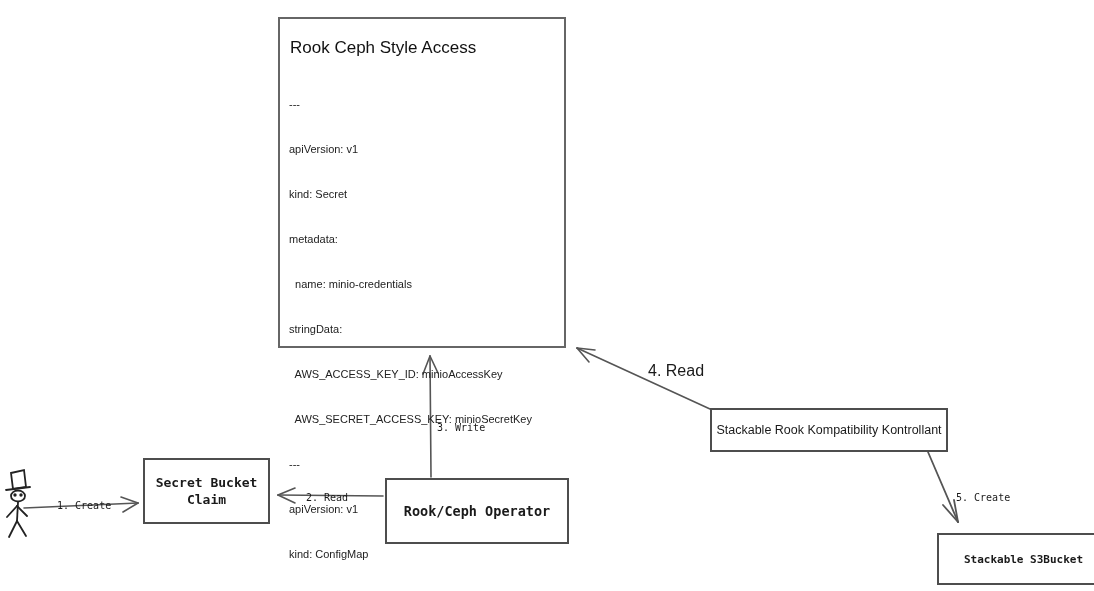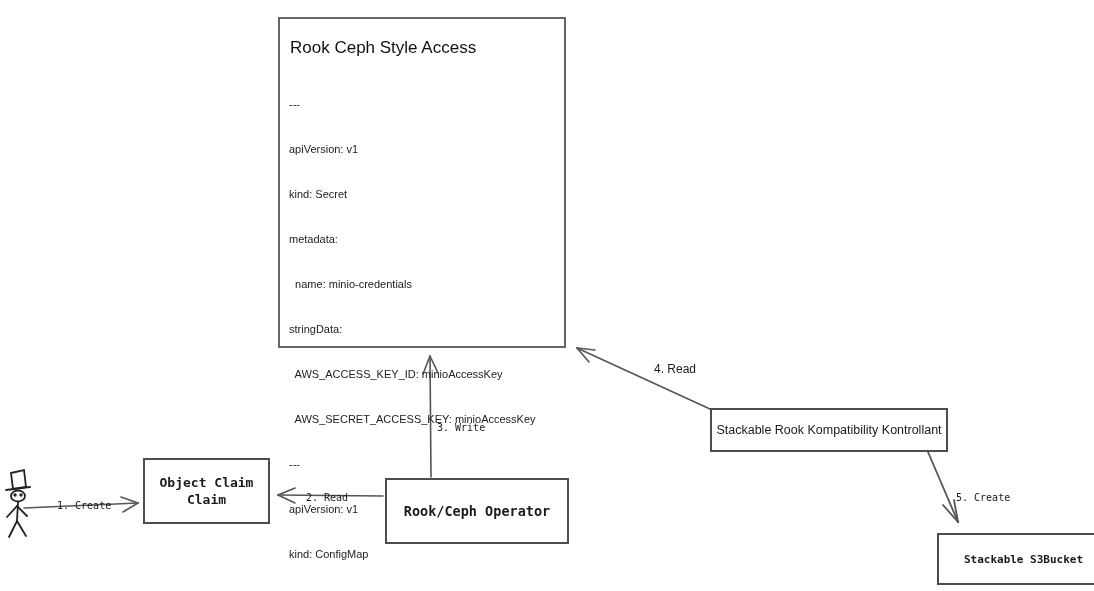--- a/index.html
+++ b/index.html
@@ -90,21 +90,21 @@
   
   .edge-label {
     position: absolute;
     color: #1a1a1a;
     white-space: nowrap;
   }
   .edge-label.mono { font-size: 10px; margin-top: 22px; }
   .lbl-1 { left: 57px;  top: 478px; }
   .lbl-2 { left: 306px; top: 470px; }
   .lbl-3 { left: 437px; top: 400px; }
-  .lbl-4 { left: 648px; top: 362px; font-size: 12px; margin-left: 6px; }
+  .lbl-4 { left: 648px; top: 362px; font-size: 16px; }
   .lbl-5 { left: 956px; top: 470px; text-align: center; }
 </style>
 </head>
 <body>
 
 <div class="canvas">
 
   <svg class="svg-layer" viewBox="0 0 1094 591" xmlns="http://www.w3.org/2000/svg">
     <g stroke="#555555" stroke-width="1.6" fill="none" stroke-linecap="round">
 
@@ -156,35 +156,35 @@
   <div class="node main-box">
     <div class="title">Rook Ceph Style Access</div>
     <div class="yaml">
       <div>---</div>
       <div>apiVersion: v1</div>
       <div>kind: Secret</div>
       <div>metadata:</div>
       <div>  name: minio-credentials</div>
       <div>stringData:</div>
       <div>  AWS_ACCESS_KEY_ID: minioAccessKey</div>
-      <div>  AWS_SECRET_ACCESS_KEY: minioAccessKey</div>
+      <div>  AWS_SECRET_ACCESS_KEY: minioSecretKey</div>
       <div>---</div>
       <div>apiVersion: v1</div>
       <div>kind: ConfigMap</div>
       
       
       
       
       
       
     </div>
   </div>
 
   <div class="node centered obc-box">
-    <span>Object Claim</span>
+    <span>Secret Bucket</span>
     <span>Claim</span>
   </div>
 
   <div class="node centered operator-box">
     <span>Rook/Ceph Operator</span>
   </div>
 
   <div class="node centered kontrollant-box">
     <span>Stackable Rook Kompatibility Kontrollant</span>
   </div>

